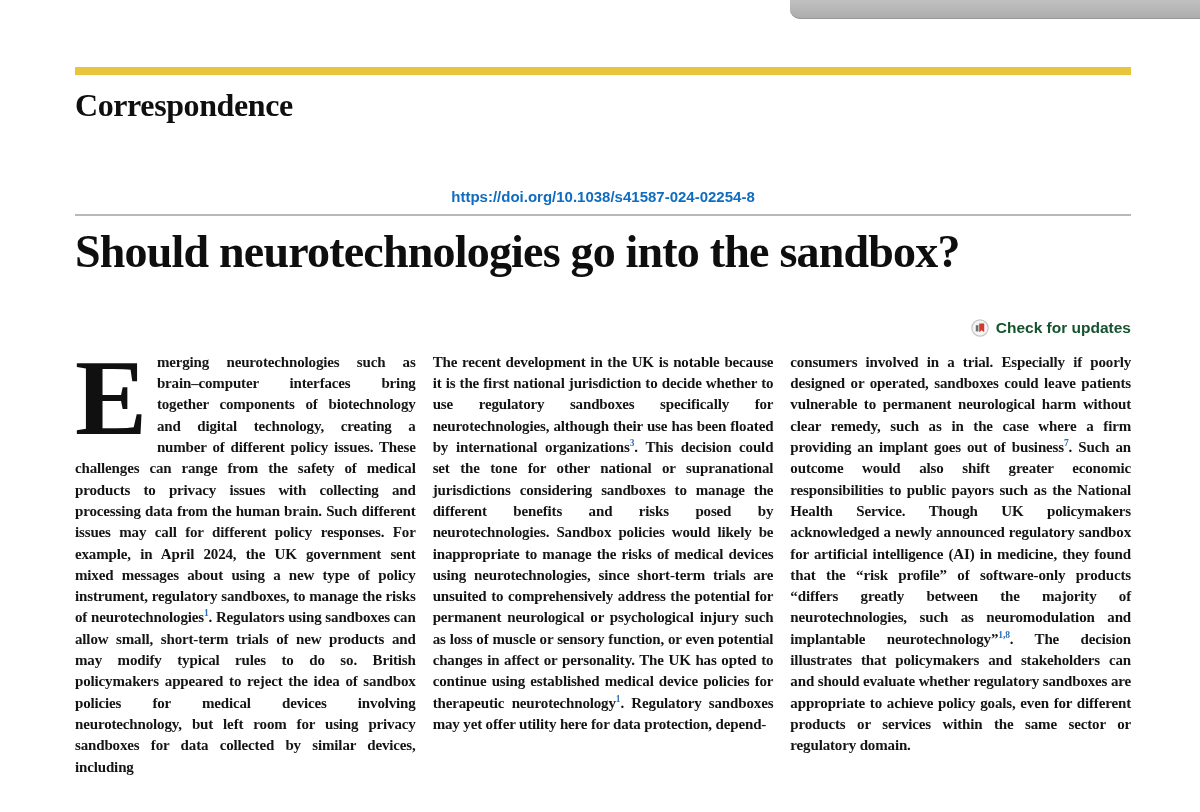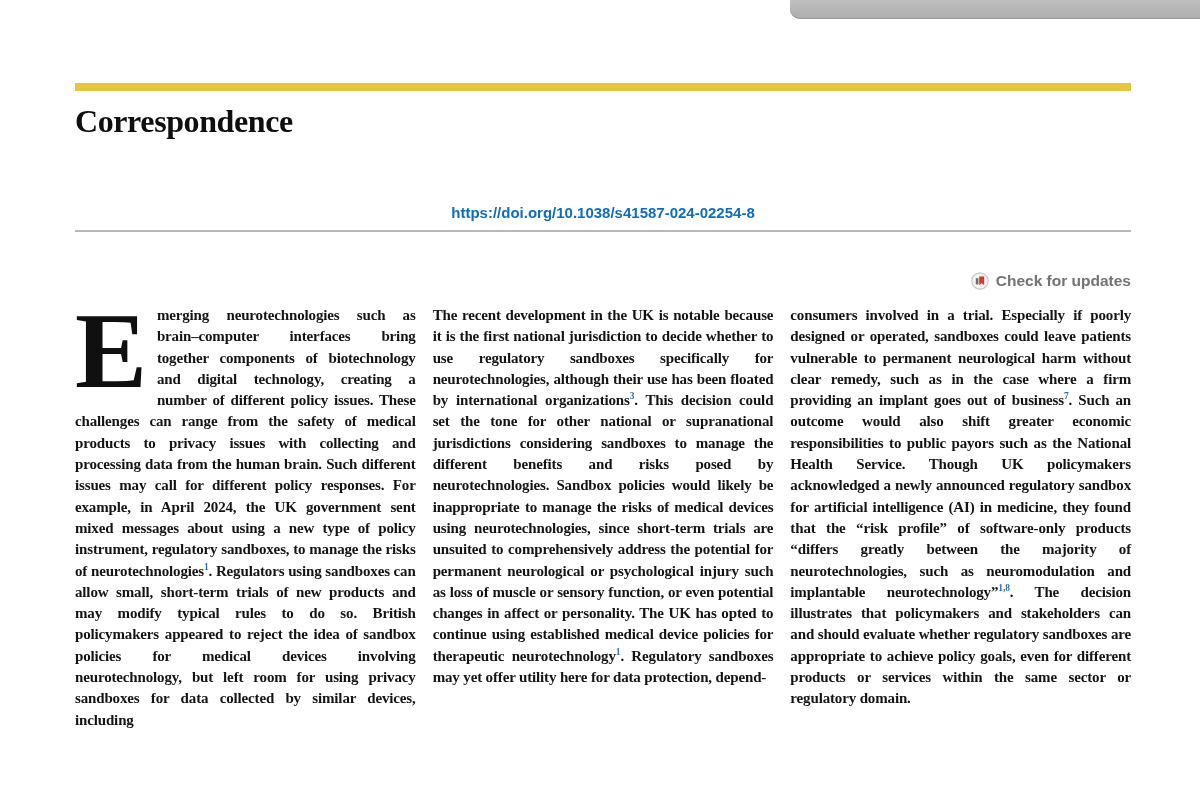--- a/index.html
+++ b/index.html
@@ -24,21 +24,21 @@
     width: 410px;
     height: 19px;
     background: linear-gradient(#c0c0c0, #acacac);
     border-bottom-left-radius: 10px;
     box-shadow: inset 0 -1px 0 #979797;
   }
 
   .page {
     position: absolute;
     left: 75px;
-    top: 16px;
+    top: 0;
     width: 1056px;
   }
 
   .accent-bar {
     margin-top: 67px;
     height: 8px;
     width: 100%;
     background: var(--accent-yellow, #e7c63e);
   }
 
@@ -83,21 +83,21 @@
     display: flex;
     justify-content: flex-end;
     align-items: center;
     gap: 7px;
     cursor: pointer;
   }
   .updates-label {
     font-family: "Liberation Sans", sans-serif;
     font-weight: 700;
     font-size: 15.5px;
-    color: #737373;
+    color: #14532d;
   }
   .crossmark {
     display: inline-flex;
     width: 18px;
     height: 18px;
   }
 
   .columns {
     display: flex;
     gap: 17px;
@@ -140,20 +140,21 @@
   <div class="accent-bar"></div>
 
   <h2 class="section-label">Correspondence</h2>
 
   <div class="doi-row">
     <a class="doi-link">https://doi.org/10.1038/s41587-024-02254-8</a>
   </div>
 
   <hr class="header-divider">
 
+  <h1 class="article-title">Should neurotechnologies go into the sandbox?</h1>
 
   <div class="updates-row">
     <span class="crossmark">
       <svg width="18" height="18" viewBox="0 0 18 18" aria-hidden="true">
         <circle cx="9" cy="9" r="8.2" fill="#f4f4f4" stroke="#c6c6c6" stroke-width="1.2"></circle>
         <path d="M4.8 6.2h2.6v6.2H4.8z" fill="#6d6d6d"></path>
         <path d="M8.2 4.4h5v8.8l-2.5-2-2.5 2z" fill="#d0392e"></path>
       </svg>
     </span>
     <span class="updates-label">Check for updates</span>

